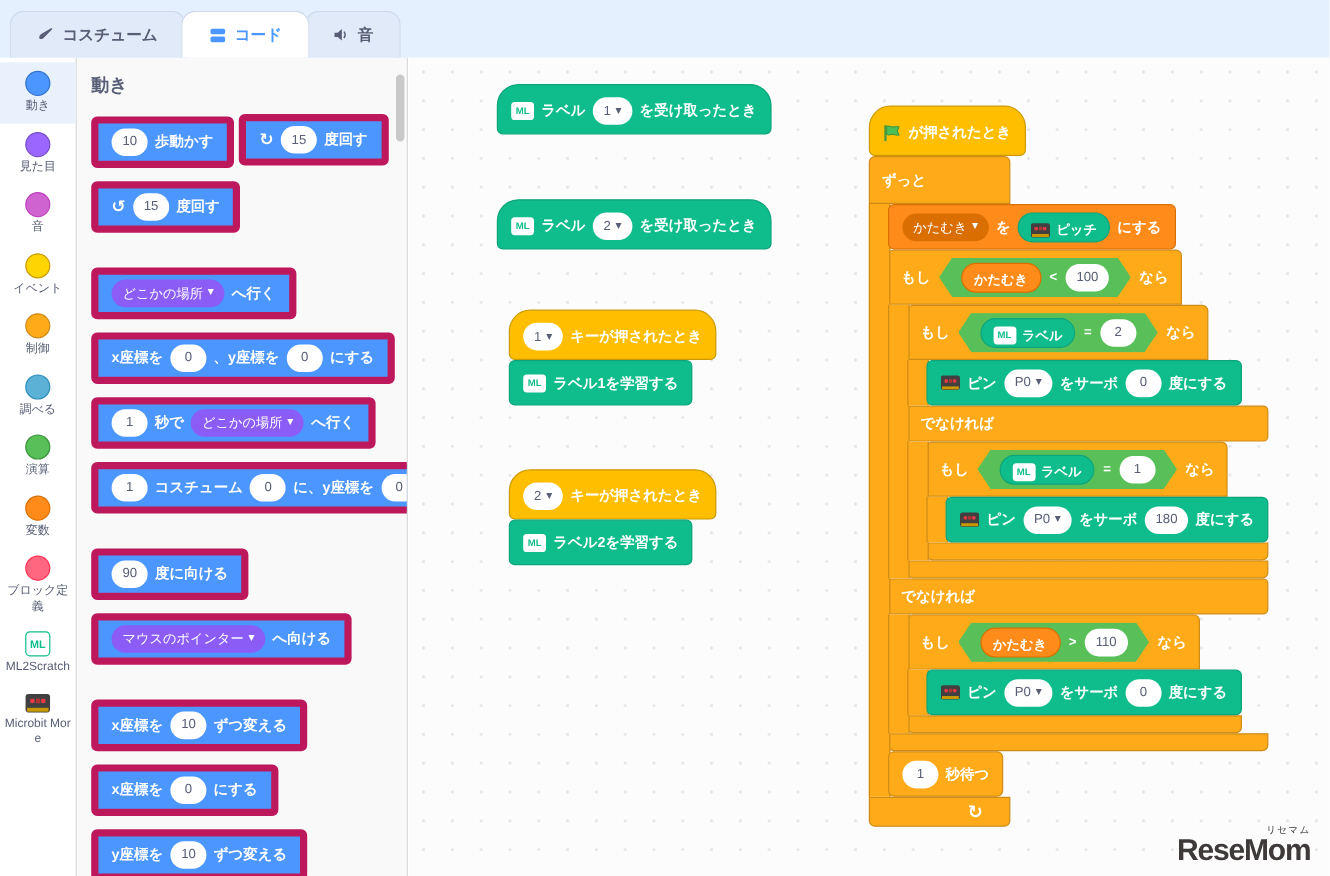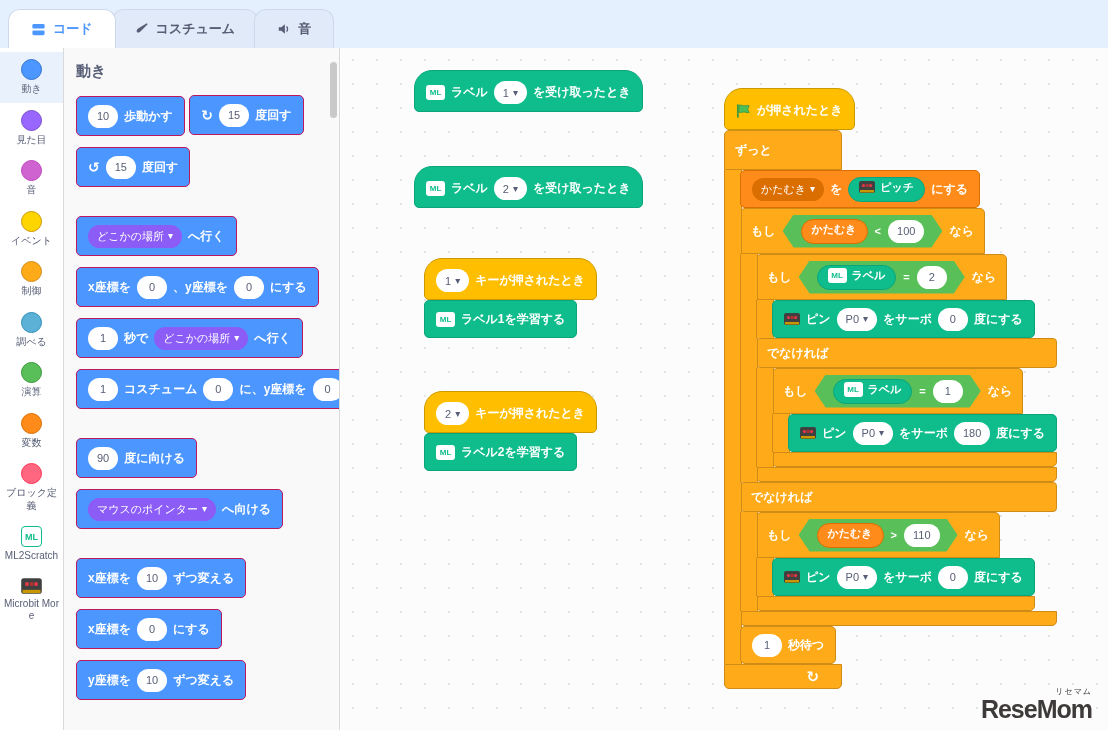--- a/index.html
+++ b/index.html
@@ -40,36 +40,36 @@
              border-right:1px solid #D9D9D9; overflow:hidden; padding:14px 0 0 12px; z-index:4; }
   .palette-header { font-size:15px; font-weight:700; color:#575E75; margin-bottom:14px; }
   .pal-scrollbar { position:absolute; right:2px; top:14px; width:7px; height:56px; border-radius:4px; background:#C9C9C9; }
 
   
   .block { position:relative; display:inline-flex; align-items:center; gap:6px; padding:4px 11px;
            min-height:38px; border-radius:5px; color:#fff; font-size:12px; font-weight:600;
            white-space:nowrap; width:fit-content; cursor:pointer; }
   .palette .block { min-height:40px; margin-bottom:11px; }
   .gap-before { margin-top:18px; }
-  .motion { background:#4C97FF; border:1px solid #be185d; }
+  .motion { background:#4C97FF; border:6px solid #be185d; }
   .event  { background:#FFBF00; border:1px solid #CC9900; }
   .controlb { background:#FFAB19; border:1px solid #CF8B17; }
   .vars { background:#FF8C1A; border:1px solid #DB6E00; }
   .ext  { background:#0FBD8C; border:1px solid #0CA57A; }
   .hat { border-radius:18px 18px 5px 5px; min-height:42px; padding-top:7px; }
 
   .oval { background:#fff; color:#575E75; border-radius:20px; padding:2px 9px; font-size:11px; font-weight:500;
           min-width:30px; height:23px; display:inline-flex; align-items:center; justify-content:center; cursor:text; }
   .dd { border-radius:20px; padding:2px 9px; height:23px; display:inline-flex; align-items:center; gap:4px;
         font-size:11px; font-weight:500; cursor:pointer; }
   .dd::after { content:"▾"; font-size:10px; line-height:1; }
   .dd-motion { background:#8b5cf6; color:#fff; }
   .dd-vars { background:#DB6E00; color:#fff; }
   .dd-light { background:#fff; color:#575E75; }
-  .rep { border-radius:20px; padding:2px 10px; height:25px; display:inline-flex; align-items:flex-start; gap:5px;
+  .rep { border-radius:20px; padding:2px 10px; height:25px; display:inline-flex; align-items:flex-end; gap:5px;
          font-size:11px; font-weight:600; color:#fff; cursor:pointer; }
   .rep-vars { background:#FF8C1A; border:1px solid #DB6E00; }
   .rep-ext { background:#0FBD8C; border:1px solid #0CA57A; }
   .hexagon { display:inline-flex; align-items:center; gap:7px; background:#59C059; padding:4px 18px; min-height:31px;
              clip-path:polygon(11px 0,calc(100% - 11px) 0,100% 50%,calc(100% - 11px) 100%,11px 100%,0 50%);
              font-size:11px; font-weight:700; color:#fff; cursor:pointer; }
   .ml-badge { background:#fff; color:#0FBD8C; border-radius:3px; min-width:19px; height:15px; font-size:8px;
               font-weight:800; display:inline-flex; align-items:center; justify-content:center; padding:0 2px; }
   .turn-icon { font-size:14px; font-weight:700; }
 
@@ -116,36 +116,36 @@
       <circle cx="4.5" cy="5.5" r="1.6" fill="#E63946"></circle>
       <circle cx="11.5" cy="5.5" r="1.6" fill="#E63946"></circle>
       <rect x="6.8" y="4" width="2.6" height="3" fill="#B23333"></rect>
     </g>
   </defs>
 </svg>
 
 <div class="app">
 
   <div class="topbar">
+    <div class="tab">
+      <span class="tab-icon">
+        <svg width="14" height="14" viewBox="0 0 16 16">
+            <path d="M13.5 1.5 L14.5 2.5 L6.5 10.5 C5.5 11.7 3.3 12.7 2.3 11.7 C1.3 10.7 2.3 8.5 3.5 7.5 Z" fill="currentColor"></path>
+          </svg>
+      </span>
+      <span>コスチューム</span>
+    </div>
     <div class="tab active">
       <span class="tab-icon">
         <svg width="15" height="15" viewBox="0 0 16 16">
             <rect x="1.5" y="2" width="13" height="5" rx="1.5" fill="currentColor"></rect>
             <rect x="1.5" y="9" width="13" height="5" rx="1.5" fill="currentColor"></rect>
           </svg>
       </span>
       <span>コード</span>
-    </div>
-    <div class="tab">
-      <span class="tab-icon">
-        <svg width="14" height="14" viewBox="0 0 16 16">
-            <path d="M13.5 1.5 L14.5 2.5 L6.5 10.5 C5.5 11.7 3.3 12.7 2.3 11.7 C1.3 10.7 2.3 8.5 3.5 7.5 Z" fill="currentColor"></path>
-          </svg>
-      </span>
-      <span>コスチューム</span>
     </div>
     <div class="tab">
       <span class="tab-icon">
         <svg width="14" height="14" viewBox="0 0 16 16">
             <path d="M2 6 h3 l4 -3.5 v11 L5 10 H2 z" fill="currentColor"></path>
             <path d="M11 5 q2.2 3 0 6" stroke="currentColor" fill="none" stroke-width="1.4"></path>
           </svg>
       </span>
       <span>音</span>
     </div>

